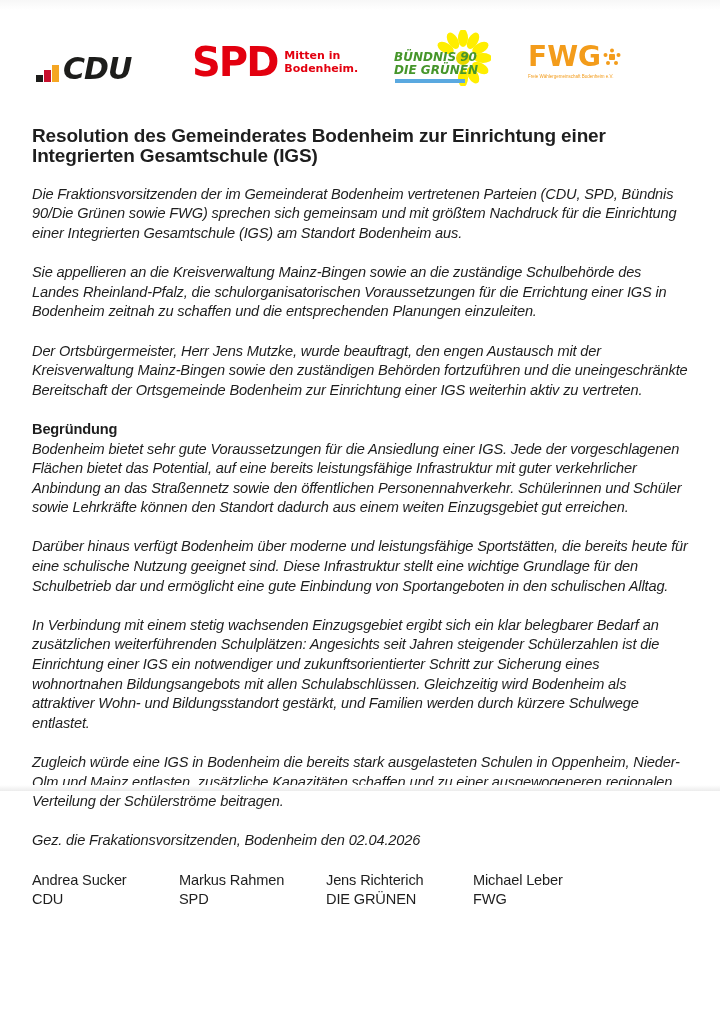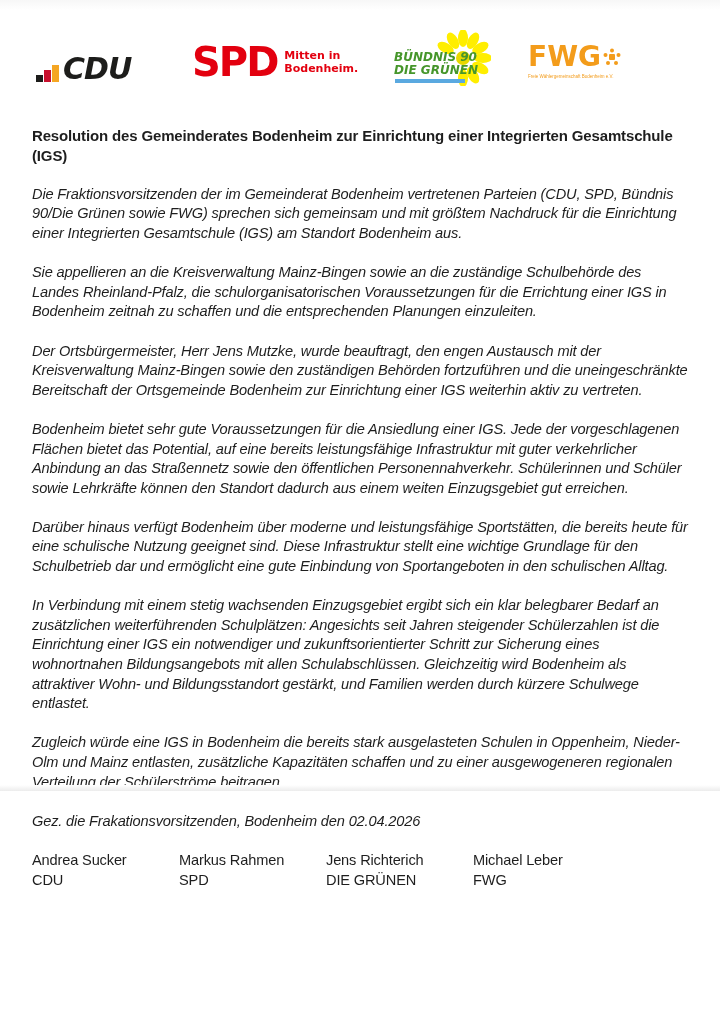--- a/index.html
+++ b/index.html
@@ -29,21 +29,21 @@
     .gruene .t1 { top: 21px; }
     .gruene .t2 { top: 34px; }
     .gruene .band { position: absolute; left: 5px; top: 49px; width: 70px; height: 4px; background: #5aa9e0; }
     
     .fwg { left: 528px; top: 12px; }
     .fwg .big { font-family: "DejaVu Sans", sans-serif; font-weight: bold; font-size: 28px; line-height: 30px; color: #f39c1b; display: flex; align-items: center; }
     .fwg .sub { font-size: 4.5px; color: #f39c1b; margin-top: 2px; white-space: nowrap; }
     
     .doc { position: absolute; left: 32px; top: 126px; width: 660px; font-size: 14.6px; line-height: 19.6px; letter-spacing: -0.15px; }
     .doc p { margin: 0 0 19.6px 0; font-style: italic; }
-    .doc h1 { font-size: 15px; line-height: 19.6px; font-weight: bold; margin: 0 0 19.6px 0; }
+    .doc h1 { font-size: 19px; line-height: 19.6px; font-weight: bold; margin: 0 0 19.6px 0; }
     .doc .section-heading { font-weight: bold; margin: 0; }
     .signatures { display: flex; margin-top: 0; align-items: center; }
     .sig { width: 147px; }
     .bottom-shade { position: absolute; left: 0; bottom: 0; width: 720px; height: 6px; background: linear-gradient(#ffffff, #ececec); }
   </style>
 </head>
 <body>
 
 <div class="page">
 
@@ -104,20 +104,21 @@
     </div>
   </div>
 
   <div class="doc">
     <h1>Resolution des Gemeinderates Bodenheim zur Einrichtung einer Integrierten Gesamtschule (IGS)</h1>
 
     <p>Die Fraktionsvorsitzenden der im Gemeinderat Bodenheim vertretenen Parteien (CDU, SPD, Bündnis 90/Die Grünen sowie FWG) sprechen sich gemeinsam und mit größtem Nachdruck für die Einrichtung einer Integrierten Gesamtschule (IGS) am Standort Bodenheim aus.</p>
     <p>Sie appellieren an die Kreisverwaltung Mainz-Bingen sowie an die zuständige Schulbehörde des Landes Rheinland-Pfalz, die schulorganisatorischen Voraussetzungen für die Errichtung einer IGS in Bodenheim zeitnah zu schaffen und die entsprechenden Planungen einzuleiten.</p>
     <p>Der Ortsbürgermeister, Herr Jens Mutzke, wurde beauftragt, den engen Austausch mit der Kreisverwaltung Mainz-Bingen sowie den zuständigen Behörden fortzuführen und die uneingeschränkte Bereitschaft der Ortsgemeinde Bodenheim zur Einrichtung einer IGS weiterhin aktiv zu vertreten.</p>
 
+    <div class="section-heading">Begründung</div>
     <p>Bodenheim bietet sehr gute Voraussetzungen für die Ansiedlung einer IGS. Jede der vorgeschlagenen Flächen bietet das Potential, auf eine bereits leistungsfähige Infrastruktur mit guter verkehrlicher Anbindung an das Straßennetz sowie den öffentlichen Personennahverkehr. Schülerinnen und Schüler sowie Lehrkräfte können den Standort dadurch aus einem weiten Einzugsgebiet gut erreichen.</p>
     <p>Darüber hinaus verfügt Bodenheim über moderne und leistungsfähige Sportstätten, die bereits heute für eine schulische Nutzung geeignet sind. Diese Infrastruktur stellt eine wichtige Grundlage für den Schulbetrieb dar und ermöglicht eine gute Einbindung von Sportangeboten in den schulischen Alltag.</p>
     <p>In Verbindung mit einem stetig wachsenden Einzugsgebiet ergibt sich ein klar belegbarer Bedarf an zusätzlichen weiterführenden Schulplätzen: Angesichts seit Jahren steigender Schülerzahlen ist die Einrichtung einer IGS ein notwendiger und zukunftsorientierter Schritt zur Sicherung eines wohnortnahen Bildungsangebots mit allen Schulabschlüssen. Gleichzeitig wird Bodenheim als attraktiver Wohn- und Bildungsstandort gestärkt, und Familien werden durch kürzere Schulwege entlastet.</p>
     <p>Zugleich würde eine IGS in Bodenheim die bereits stark ausgelasteten Schulen in Oppenheim, Nieder-Olm und Mainz entlasten, zusätzliche Kapazitäten schaffen und zu einer ausgewogeneren regionalen Verteilung der Schülerströme beitragen.</p>
 
     <p>Gez. die Frakationsvorsitzenden, Bodenheim den 02.04.2026</p>
 
     <div class="signatures">
       <div class="sig">
         <div>Andrea Sucker</div>

